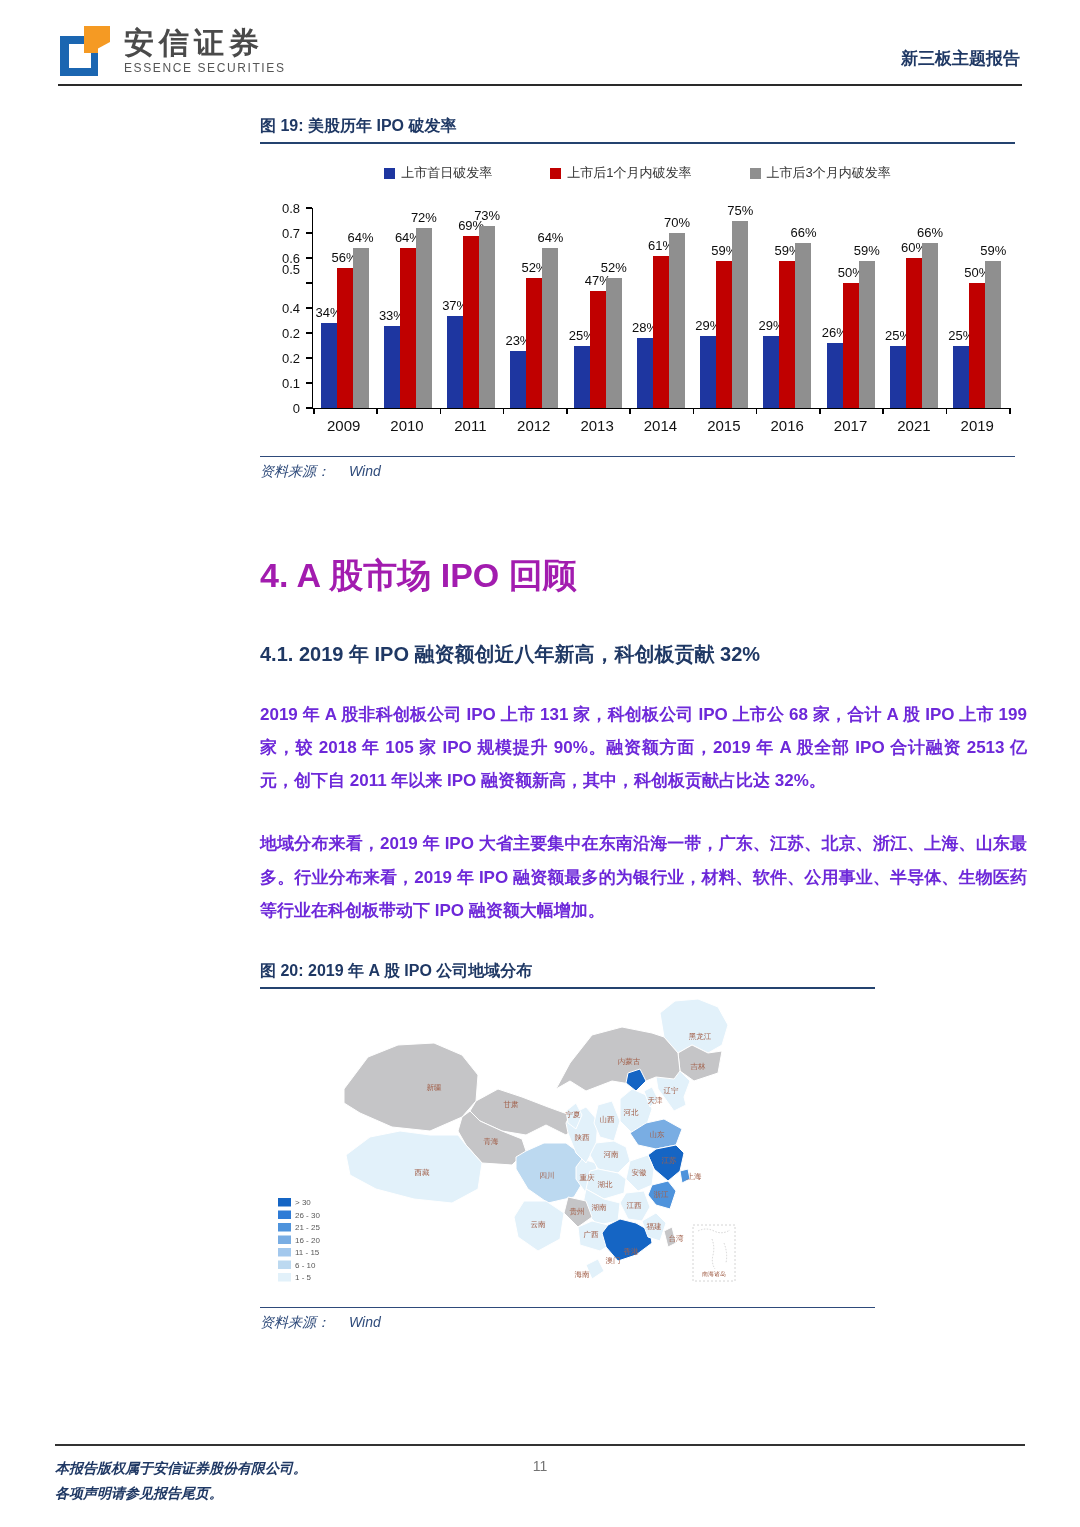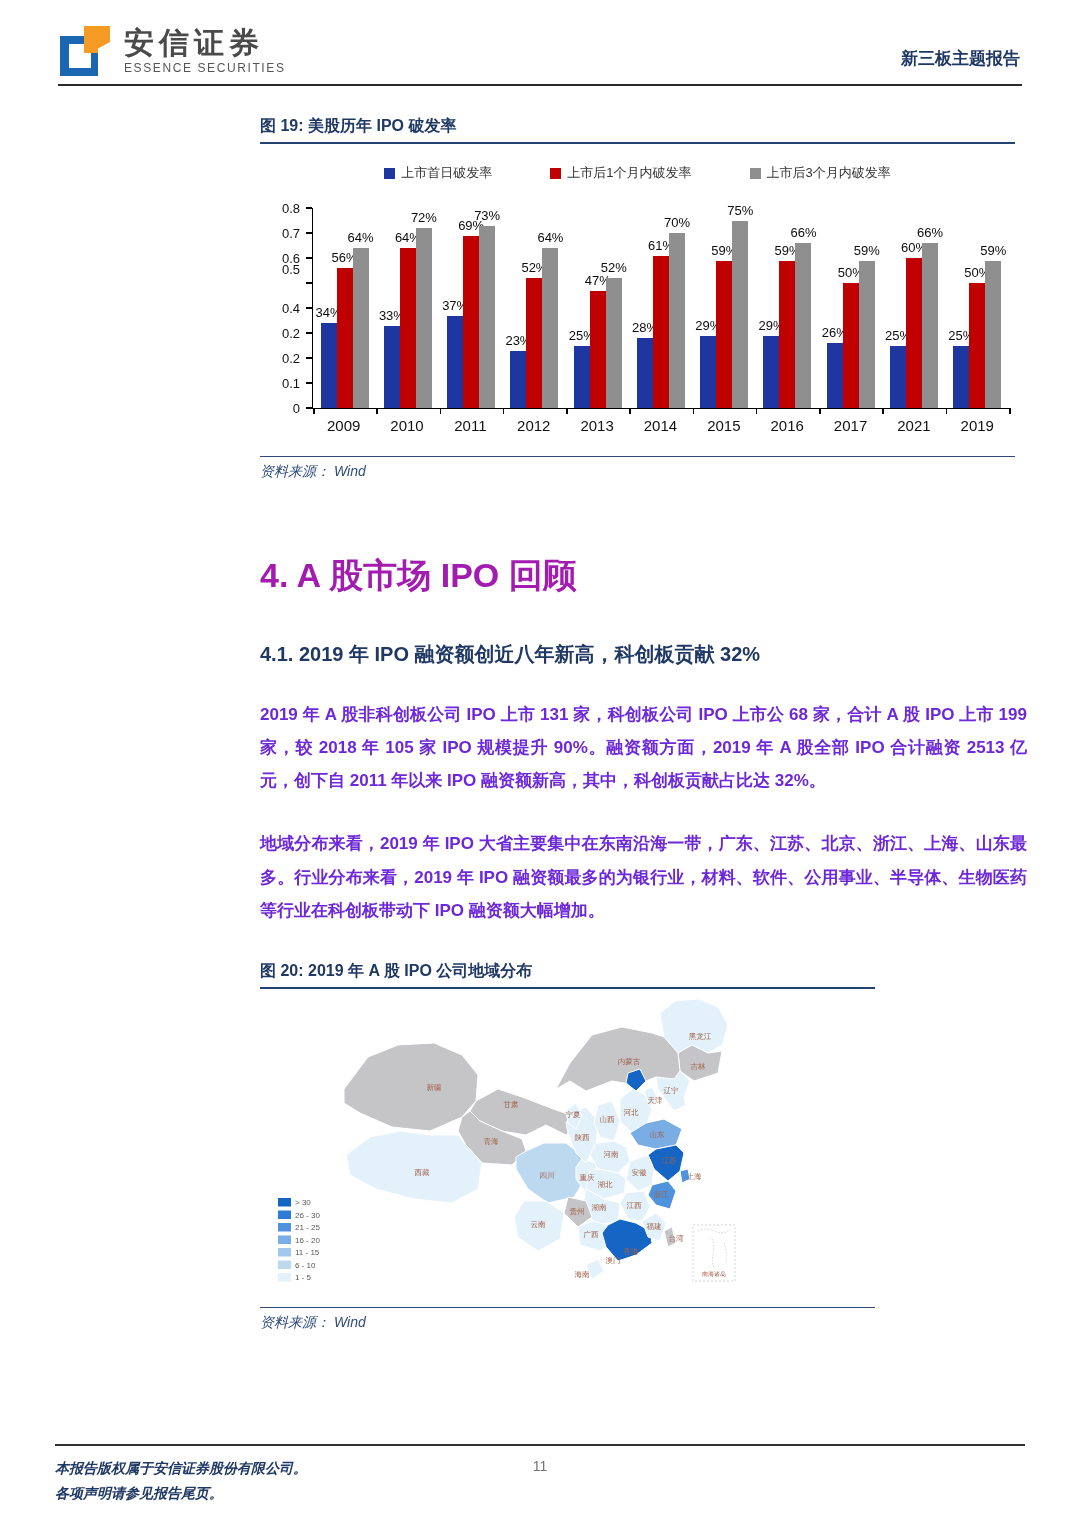--- a/index.html
+++ b/index.html
@@ -18,21 +18,21 @@
   .brand-cn{font-size:30px;font-weight:bold;color:#4A4A4A;letter-spacing:5px;}
   .brand-en{font-size:12px;color:#555;letter-spacing:1.6px;margin-top:3px;}
   .report-type{font-size:17px;font-weight:bold;color:#1F3864;padding-bottom:6px;}
   .header-rule{margin:0 58px;height:2px;background:#2a2a2a;}
 
   
   .fig{margin-left:260px;}
   .fig-title{font-size:16px;font-weight:bold;color:#1F3864;padding-bottom:5px;border-bottom:2px solid #24436F;}
   .fig-source{border-top:1.5px solid #2E4A7A;padding-top:6px;font-size:14px;color:#2E4A7A;}
   .fig-source .lbl{font-style:italic;}
-  .fig-source .val{font-style:italic;margin-left:4px;}
+  .fig-source .val{font-style:italic;margin-left:19px;}
 
   
   .fig19{width:755px;margin-top:30px;}
   .chart-legend{display:flex;justify-content:center;gap:58px;margin:20px 0 26px 0;}
   .legend-item{display:flex;align-items:center;gap:6px;font-size:13px;color:#333;}
   .legend-swatch{width:11px;height:11px;display:inline-block;}
   .chart-wrap{position:relative;margin-left:52px;margin-right:6px;height:200px;}
   .plot{position:relative;height:200px;border-left:1.5px solid #000;border-bottom:1.5px solid #000;display:flex;align-items:flex-end;}
   .bar-group{flex:1;height:100%;display:flex;justify-content:center;align-items:flex-end;}
   .bar-wrap{position:relative;width:16px;height:100%;display:flex;align-items:flex-end;justify-content:center;}

